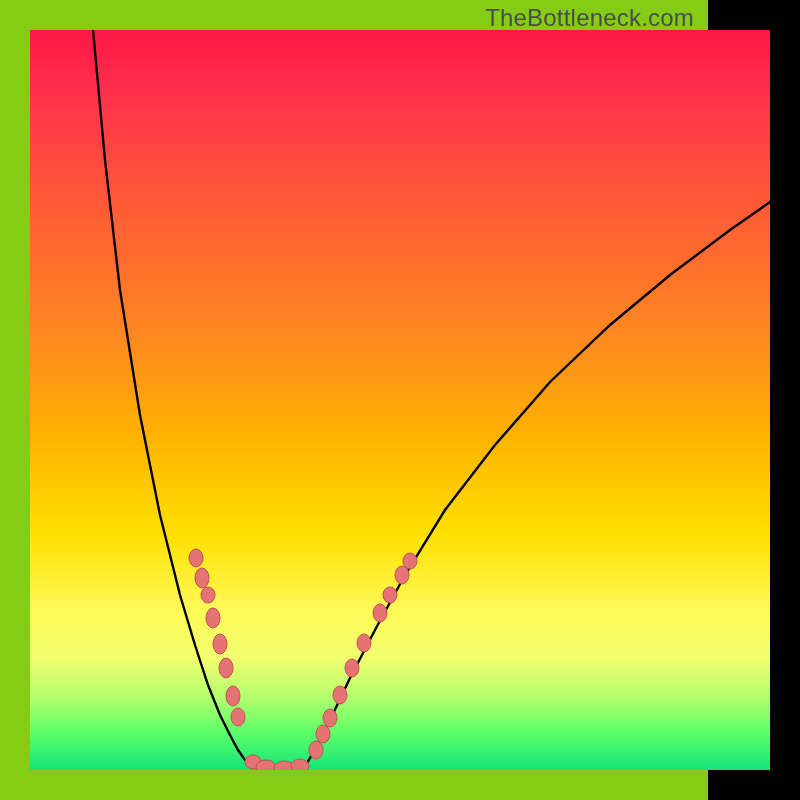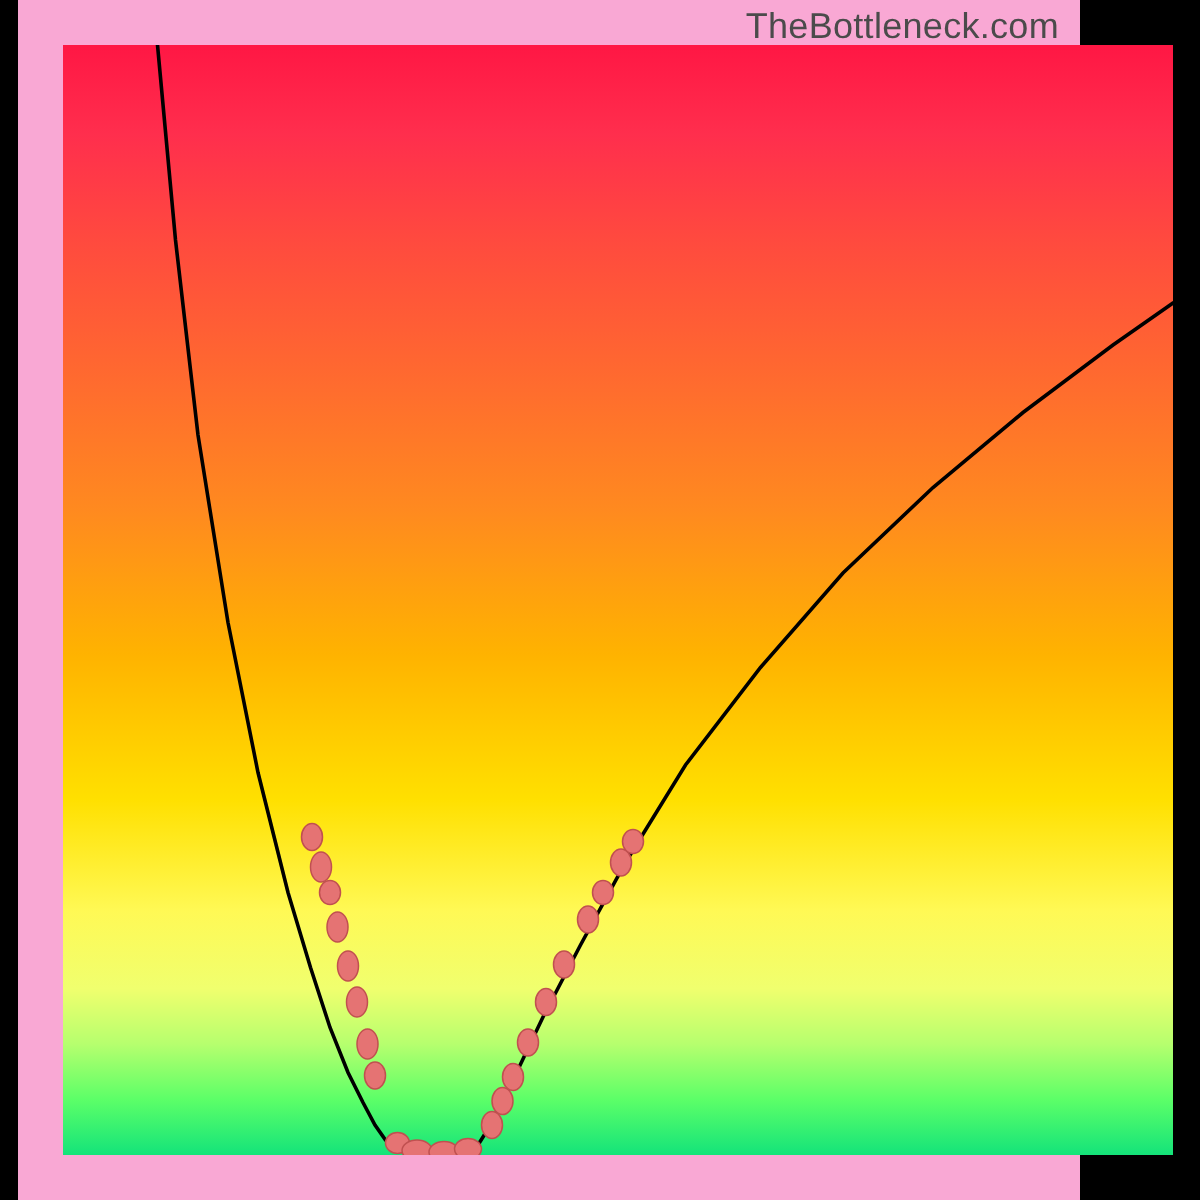--- a/index.html
+++ b/index.html
@@ -7,24 +7,24 @@
     padding: 0;
     width: 800px;
     height: 800px;
     overflow: hidden;
     background: #000;
     font-family: Arial, Helvetica, sans-serif;
   }
   .frame {
     position: absolute;
     top: 0;
-    left: 12px;
+    left: 0;
     width: 708px;
     height: 800px;
-    background: #f9a8d4;
+    background: #84cc16;
   }
   .plot-area {
     position: absolute;
     top: 30px;
     left: 30px;
     width: 740px;
     height: 740px;
     
     background: linear-gradient(
       to bottom,

